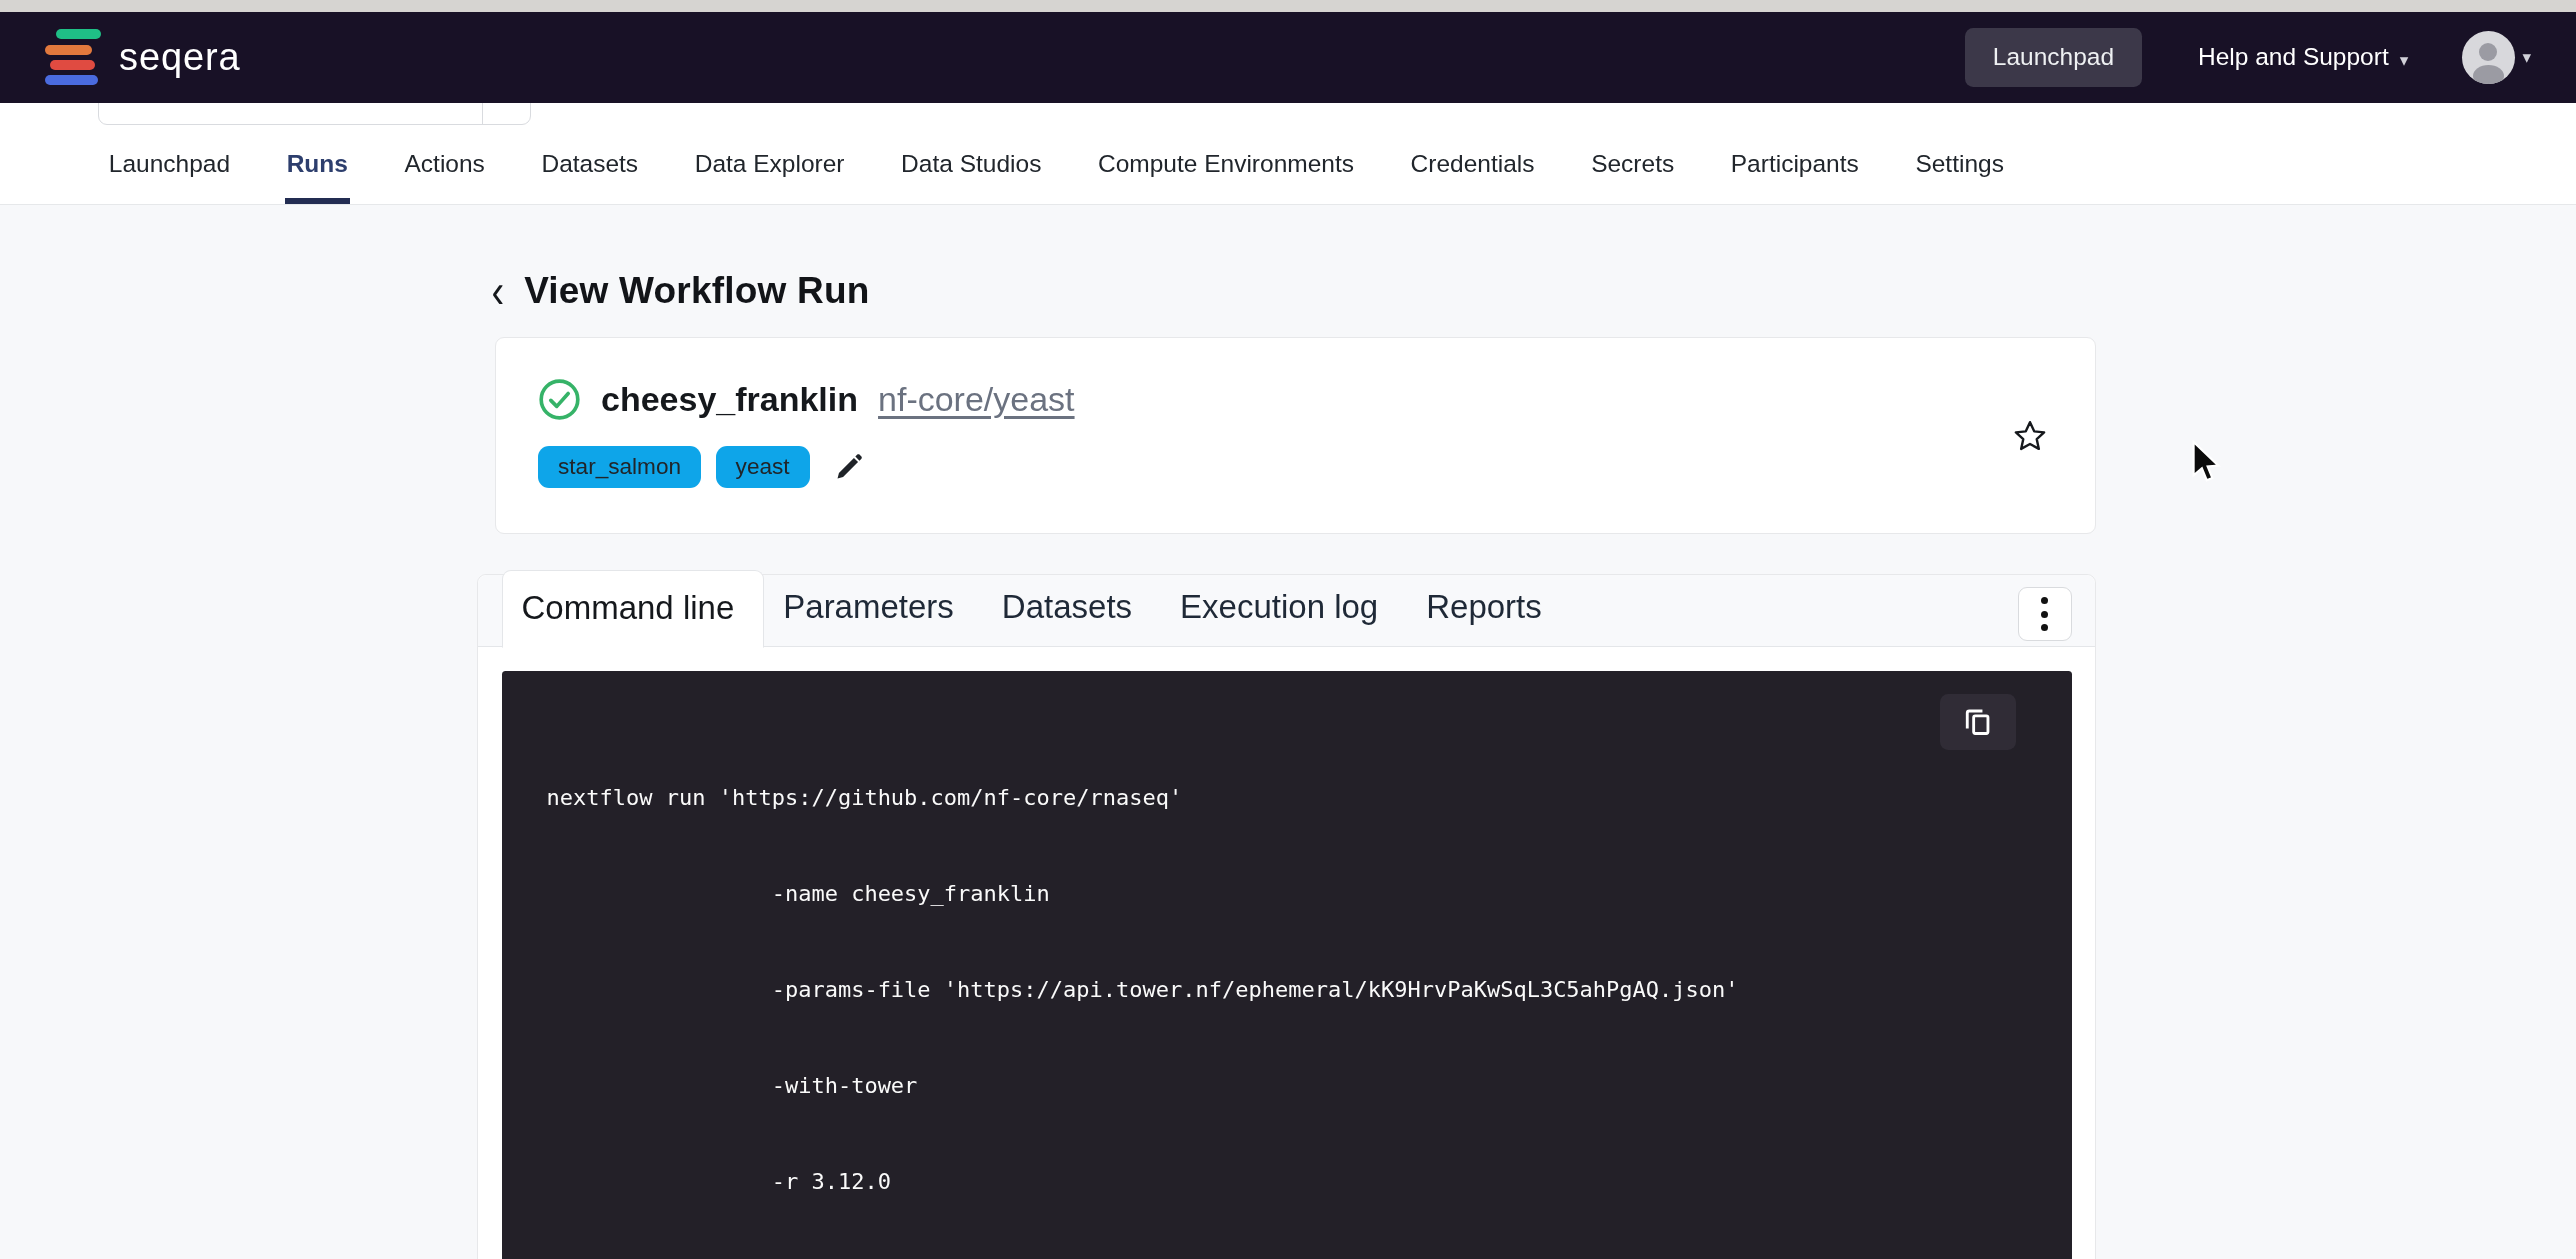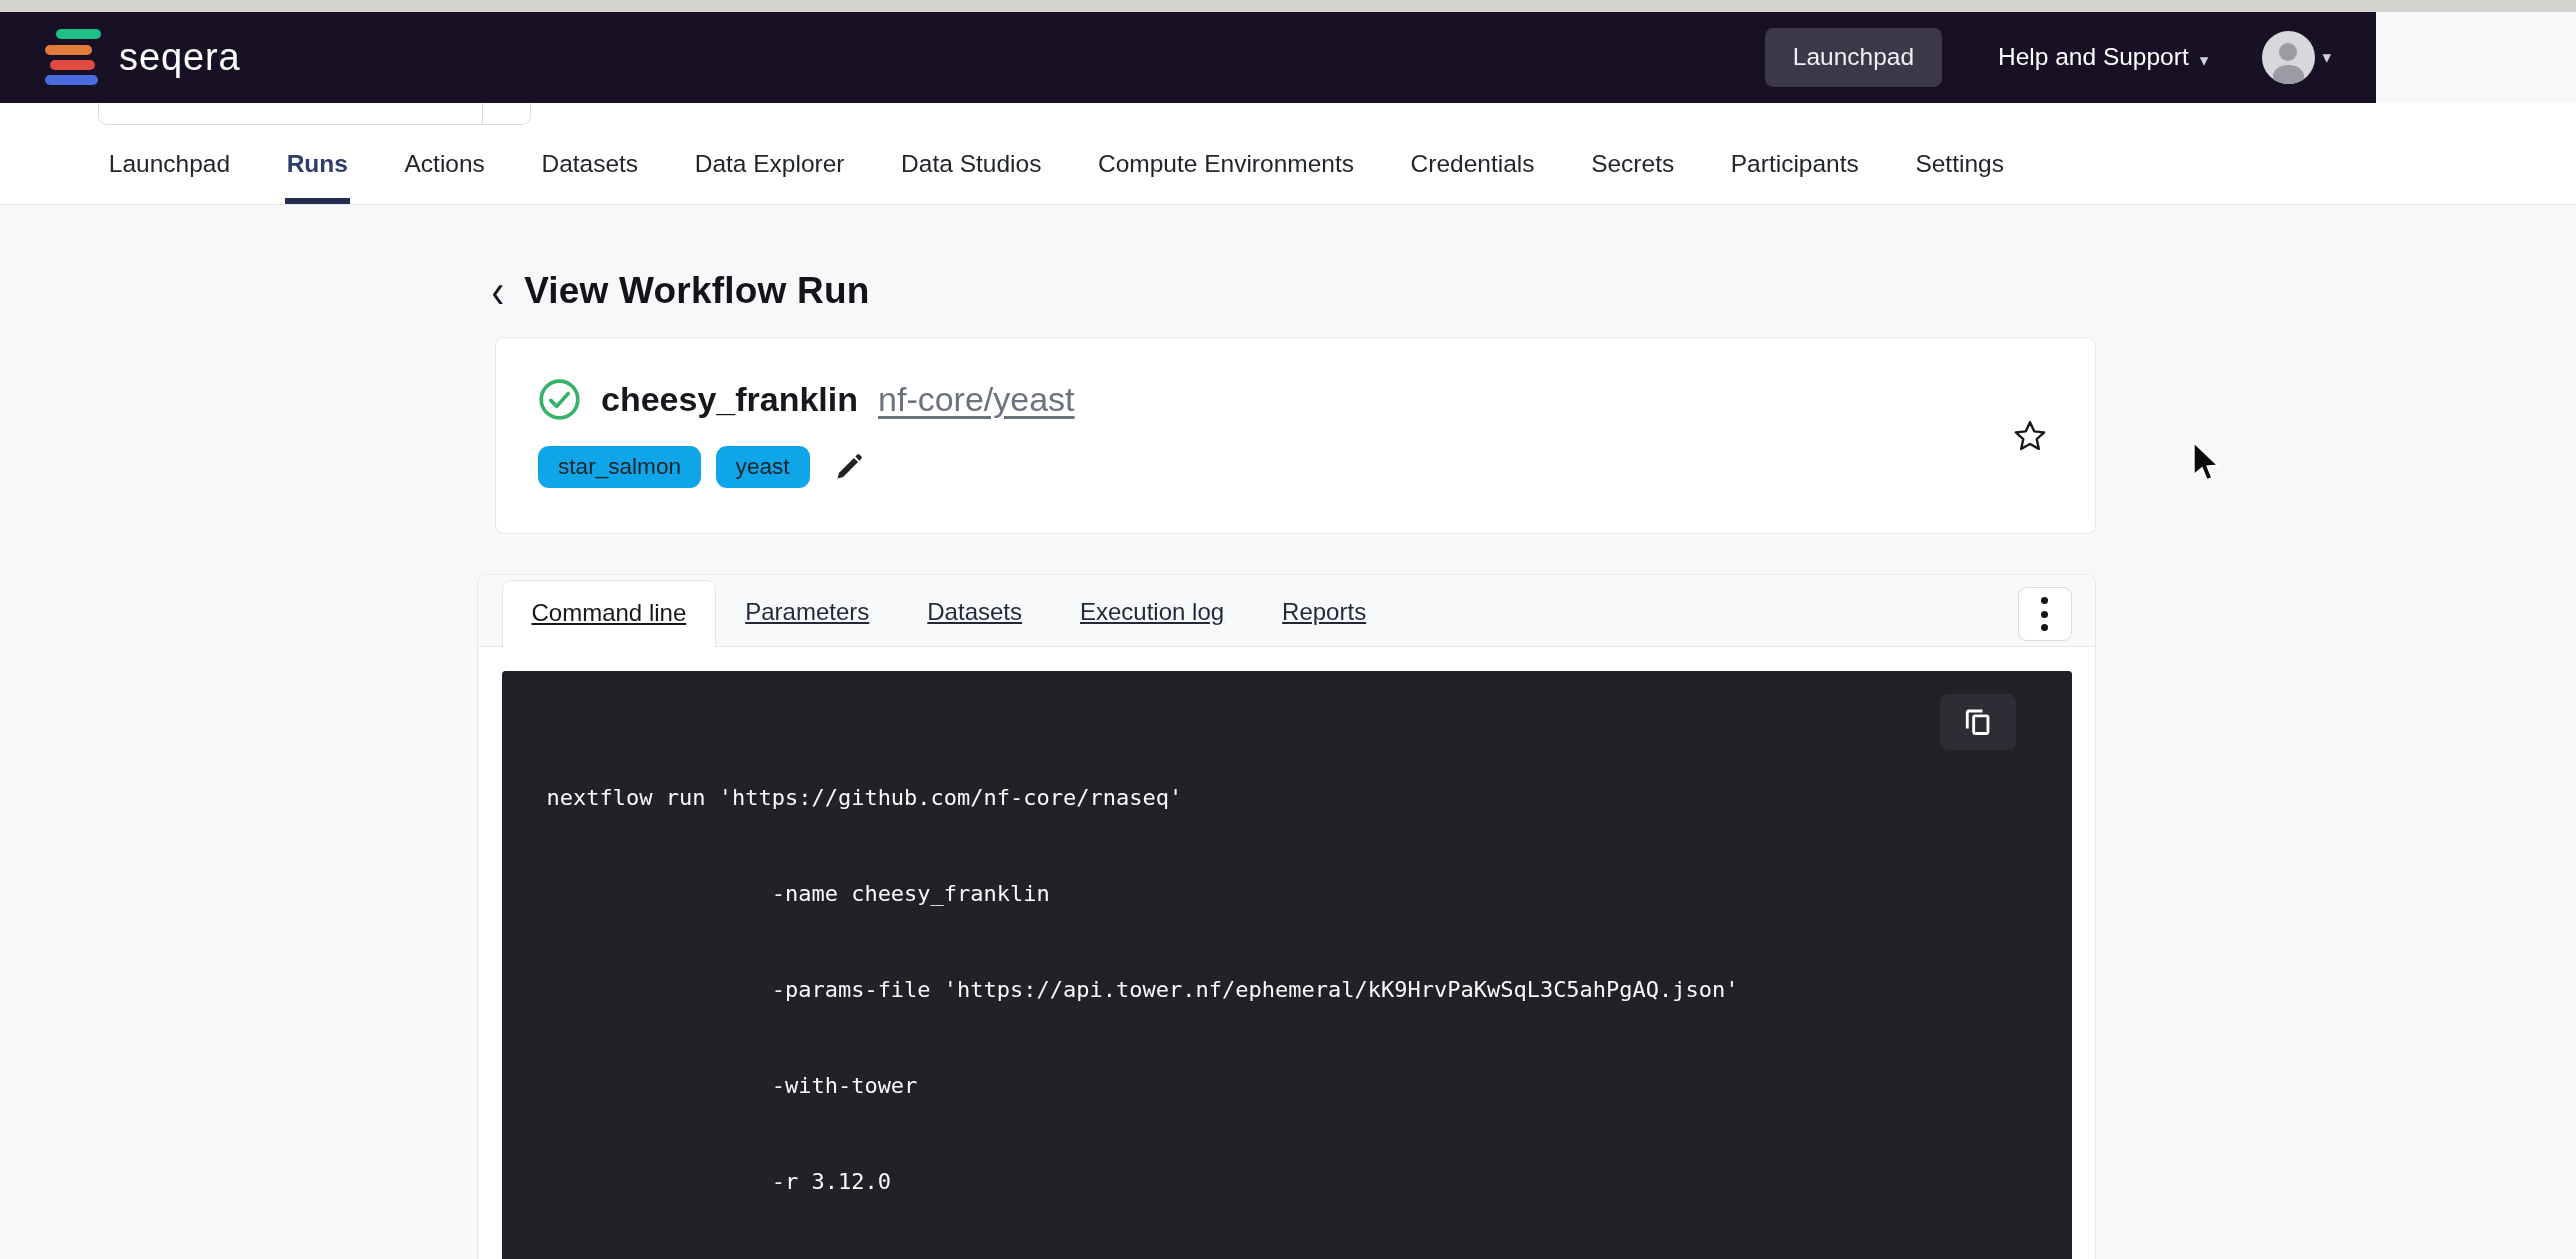--- a/index.html
+++ b/index.html
@@ -3,21 +3,21 @@
 <meta charset="utf-8">
 <style>
   * { margin:0; padding:0; box-sizing:border-box; }
   html,body { width:2576px; height:1259px; overflow:hidden; }
   body { position:relative; background:#f7f8fa; font-family:"Liberation Sans", sans-serif; color:#1f2328; }
 
   
   .top-strip { position:absolute; left:0; top:0; width:2576px; height:11.8px; background:#d6d4d1; z-index:10; }
 
   
-  .navbar { position:absolute; left:0; top:11.8px; width:2376px; height:91px; background:#181126; display:flex; align-items:center; padding:0 45px; z-index:6; }
+  .navbar { position:absolute; left:0; top:11.8px; width:2576px; height:91px; background:#181126; display:flex; align-items:center; padding:0 45px; z-index:6; }
   .brand { display:flex; align-items:center; gap:18px; }
   .logo-bars { display:flex; flex-direction:column; gap:5.4px; width:56px; }
   .logo-bars .bar { height:10px; border-radius:5.4px; }
   .bar.b1 { width:45px; margin-left:11px; background:#1fbf86; }
   .bar.b2 { width:47px; margin-left:0;  background:#e2793d; }
   .bar.b3 { width:45px; margin-left:5.4px; background:#e04b41; }
   .bar.b4 { width:53px; margin-left:0;  background:#4a6bdf; }
   .brand-name { color:#ffffff; font-size:38px; font-weight:500; letter-spacing:0.9px; }
   .nav-spacer { flex:1; }
   .launchpad-btn { background:#3c3849; color:#eef0f2; border:none; border-radius:8.2px; padding:15.4px 28px; font-size:24.5px; cursor:pointer; font-family:inherit; }
@@ -50,21 +50,21 @@
   .run-name { font-size:34px; font-weight:700; color:#15181c; }
   .run-pipeline { font-size:34px; font-weight:500; color:#6b7280; text-decoration:underline; text-underline-offset:5.4px; cursor:pointer; }
   .run-labels { margin-top:25px; display:flex; align-items:center; gap:14.5px; }
   .label-chip { background:#0ea5e9; color:#212529; border-radius:11px; padding:8.2px 20px; font-size:22.6px; }
   .pencil-btn { margin-left:9px; cursor:pointer; display:flex; }
   .star-btn { position:absolute; right:47px; top:50%; transform:translateY(-50%); cursor:pointer; display:flex; }
 
   
   .cmd-card { margin-top:40px; position:relative; }
   .cmd-header { position:relative; background:#f8f9fb; border-bottom:1.8px solid #e4e6e9; border-radius:9px 9px 0 0; height:72px; display:flex; align-items:flex-end; padding-left:23.5px; }
-  .cmd-tab { font-size:24px; color:#1f2937; padding:18px 29px 20px 29px; cursor:pointer; white-space:nowrap;text-decoration:underline; }
+  .cmd-tab { font-size:33px; color:#1f2937; padding:18px 29px 20px 19px; cursor:pointer; white-space:nowrap; }
   .cmd-tab.active { background:#ffffff; border:1.8px solid #e4e6e9; border-bottom:1.8px solid #ffffff; border-radius:9px 9px 0 0; margin-bottom:-1.8px; color:#15181c; }
   .kebab-btn { position:absolute; top:11.8px; right:23.5px; width:54px; height:54px; background:#ffffff; border:1.8px solid #d9dbde; border-radius:9px; display:flex; flex-direction:column; align-items:center; justify-content:center; gap:6.3px; cursor:pointer; }
   .kebab-btn .dot { width:7.2px; height:7.2px; border-radius:50%; background:#121212; }
   .cmd-body { padding:23.5px; }
   .code-block { position:relative; background:#232028; border-radius:3.6px; padding:47px 36px 53px 45px; color:#fafafa; font-family:"DejaVu Sans Mono", monospace; font-size:22px; line-height:32px; white-space:pre; overflow:hidden; }
   .copy-btn { position:absolute; top:23.5px; right:56px; width:76px; height:56px; background:#302c36; border-radius:8.2px; display:flex; align-items:center; justify-content:center; cursor:pointer; }
 
   .cursor { position:absolute; left:2190px; top:440px; z-index:20; }
   svg { display:block; }
 </style>

